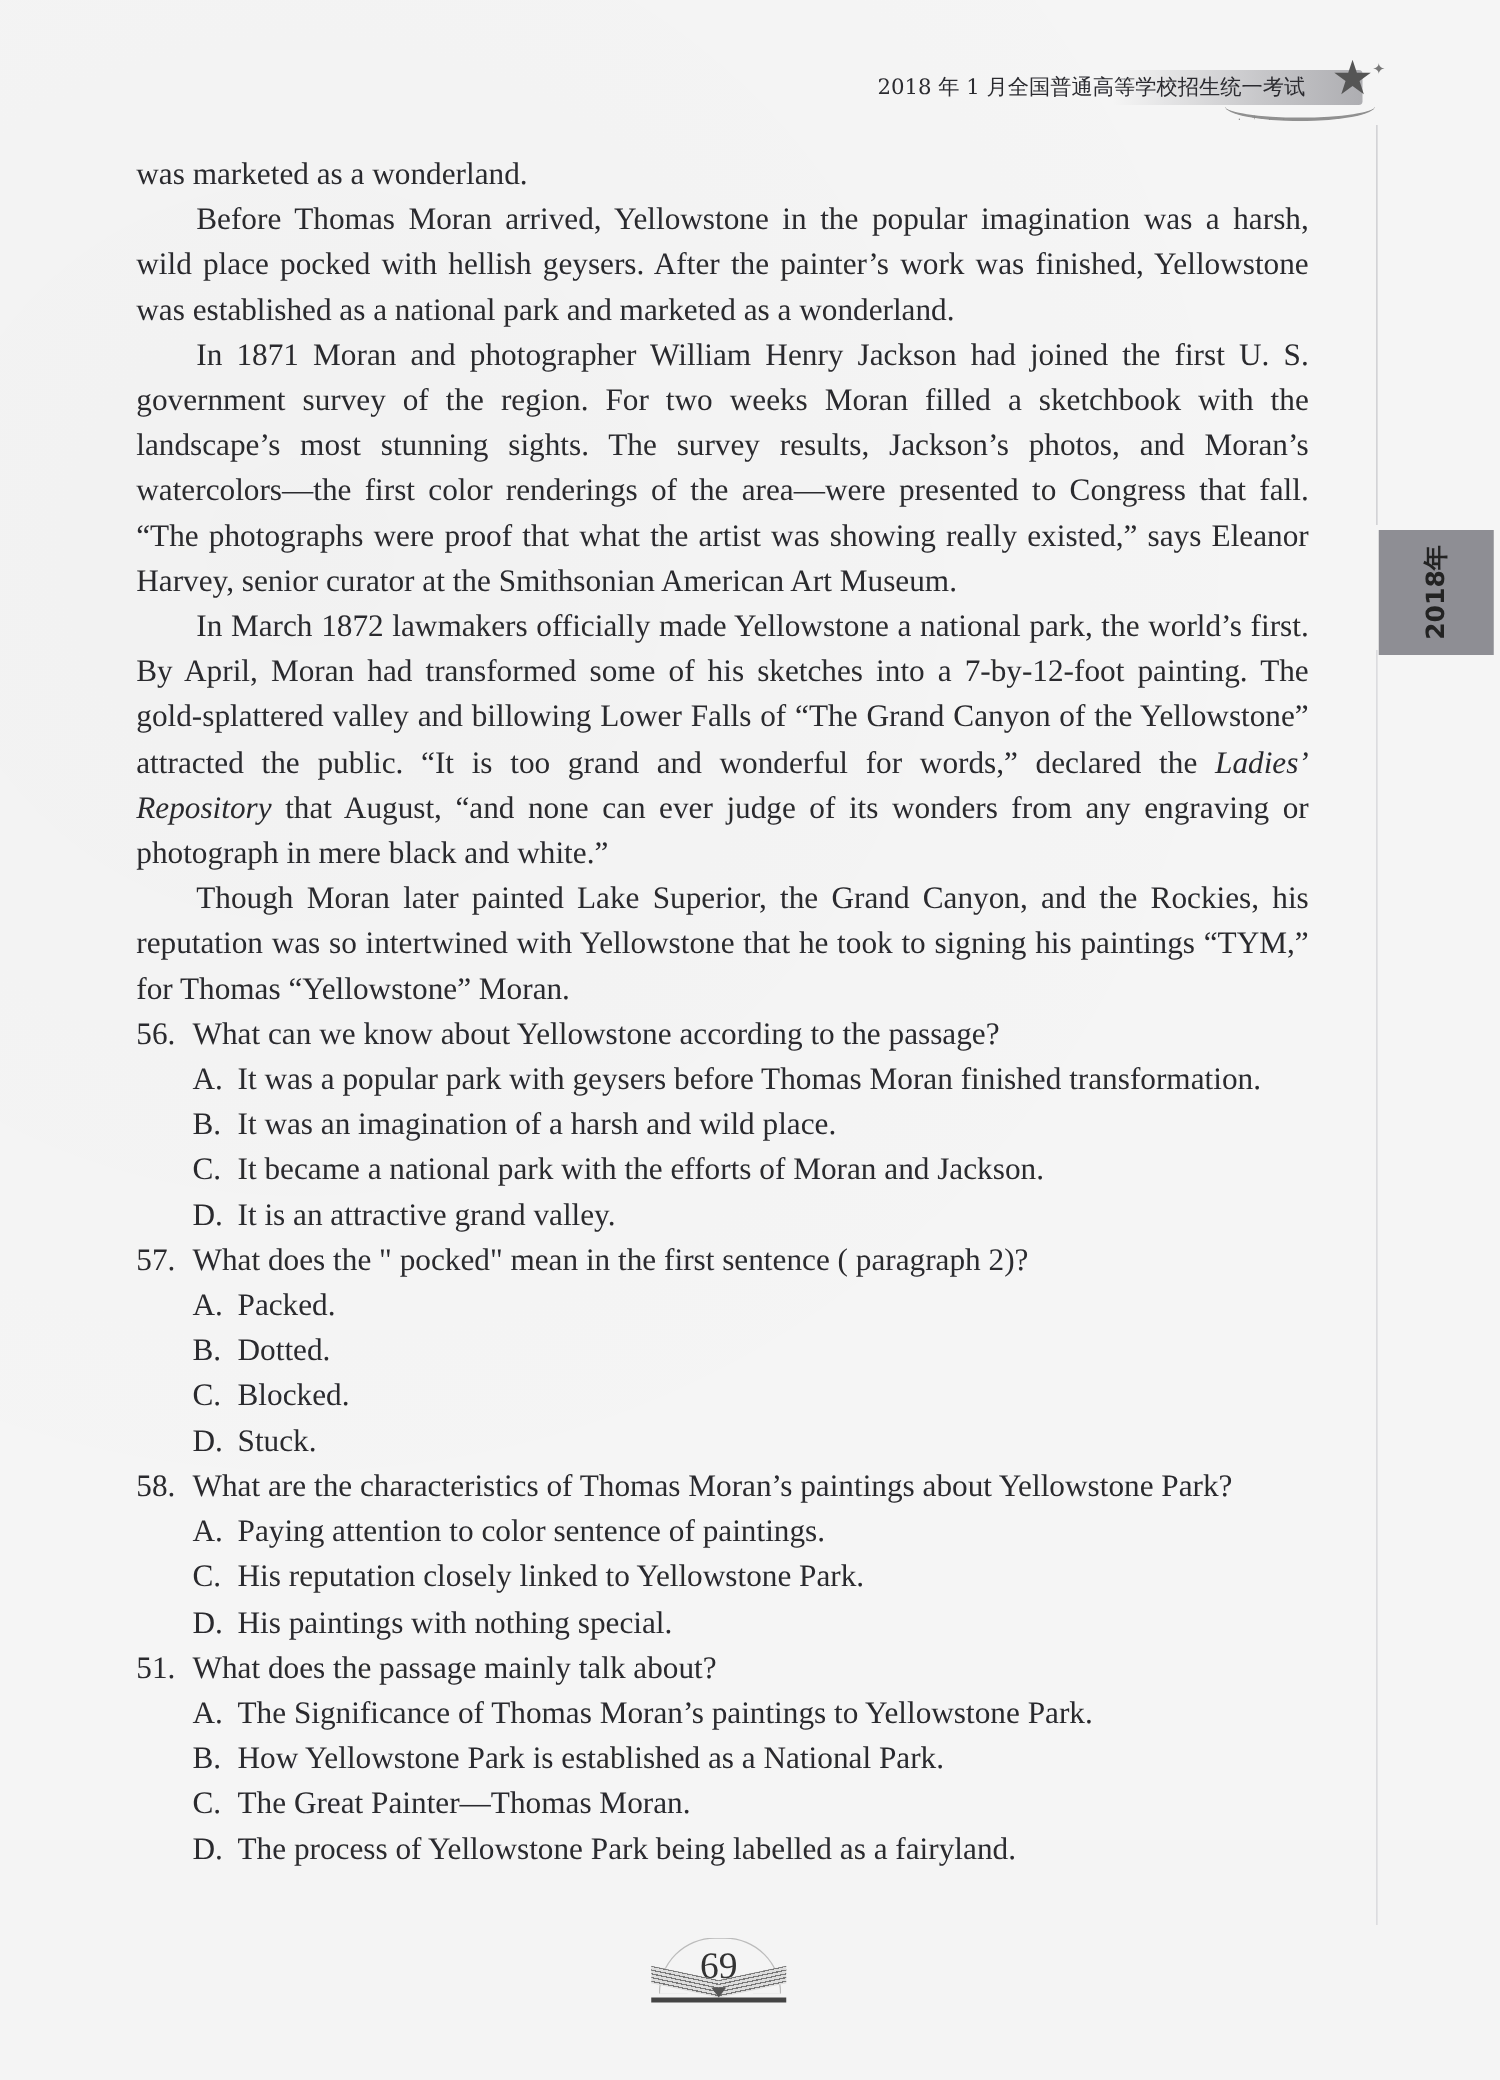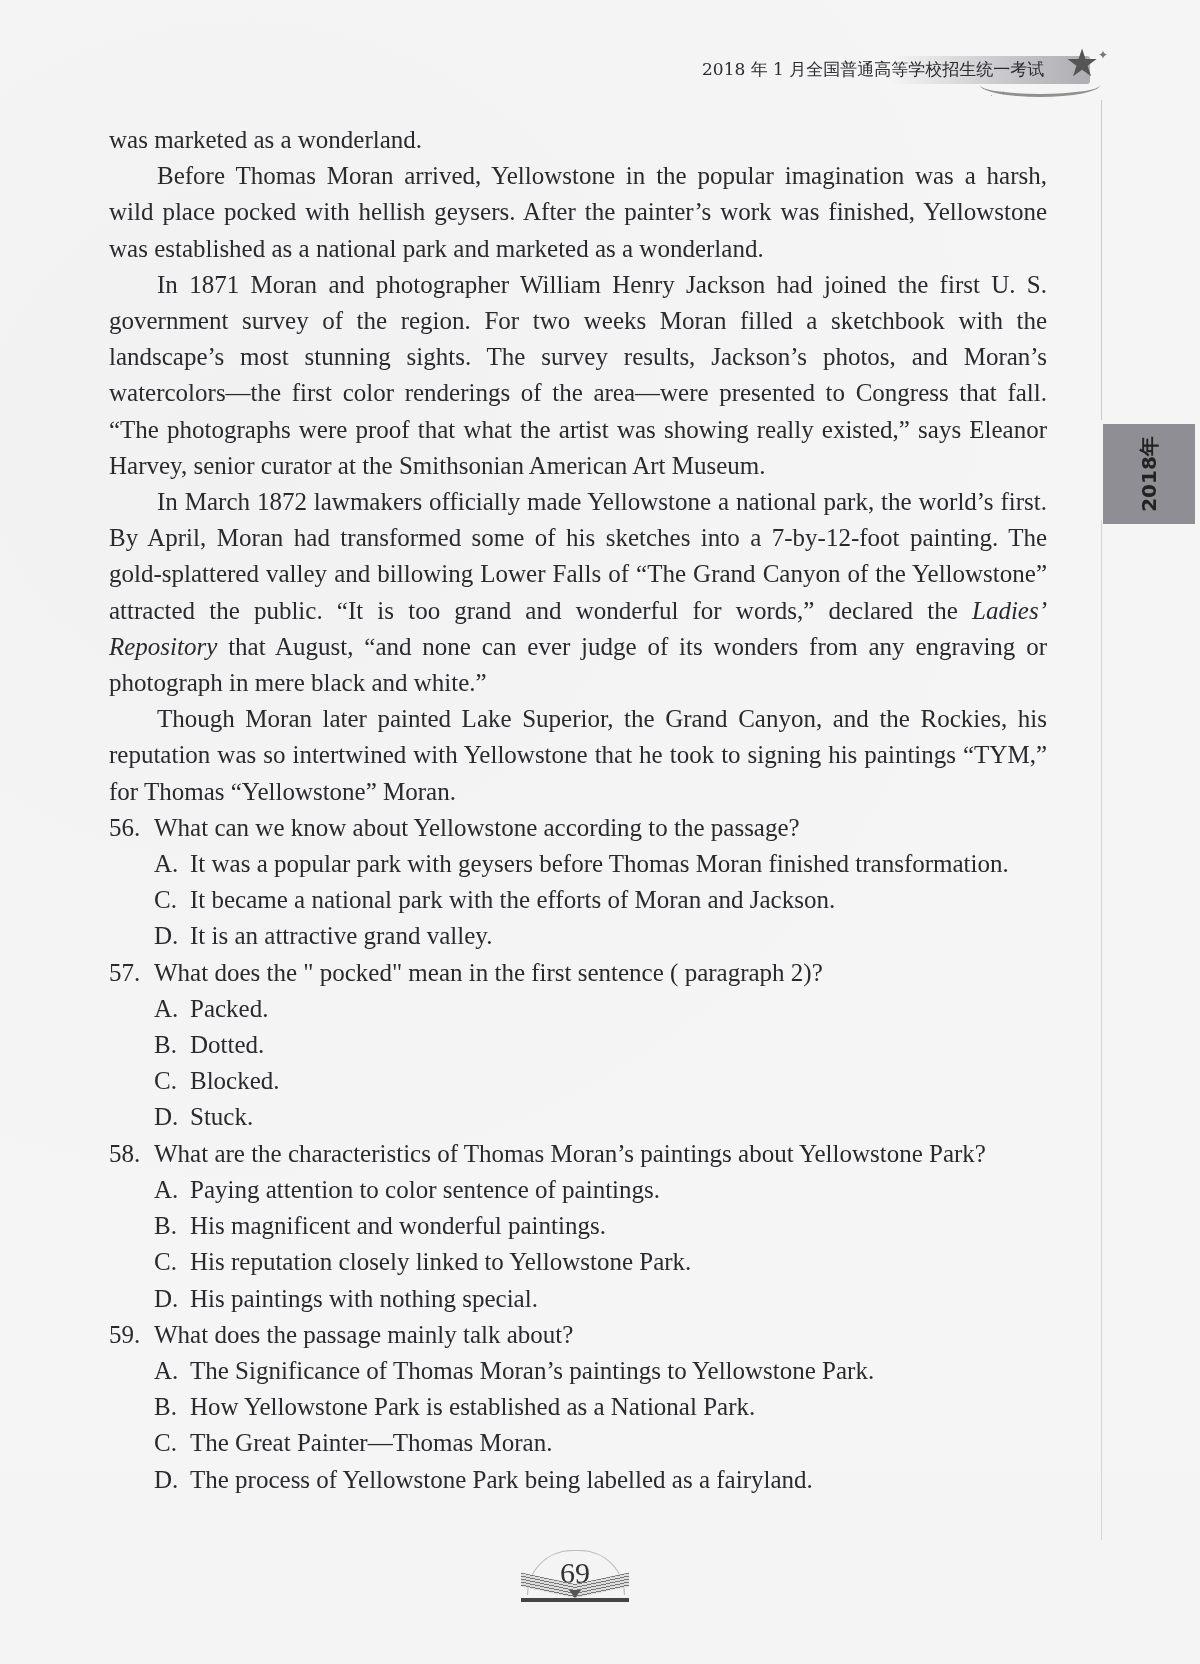--- a/index.html
+++ b/index.html
@@ -241,42 +241,42 @@
       <p class="p">was marketed as a wonderland.</p>
       <p class="p indent">Before Thomas Moran arrived, Yellowstone in the popular imagination was a harsh, wild place pocked with hellish geysers. After the painter’s work was finished, Yellowstone was established as a national park and marketed as a wonderland.</p>
       <p class="p indent">In 1871 Moran and photographer William Henry Jackson had joined the first U. S. government survey of the region. For two weeks Moran filled a sketchbook with the landscape’s most stunning sights. The survey results, Jackson’s photos, and Moran’s watercolors—the first color renderings of the area—were presented to Congress that fall. “The photographs were proof that what the artist was showing really existed,” says Eleanor Harvey, senior curator at the Smithsonian American Art Museum.</p>
       <p class="p indent"><span>In March 1872 lawmakers officially made Yellowstone a national park, the world’s first. By April, Moran had transformed some of his sketches into a 7-by-12-foot painting. The gold-splattered valley and billowing Lower Falls of “The Grand Canyon of the Yellowstone” attracted the public. “It is too grand and wonderful for words,” declared the </span><em class="i">Ladies’ Repository</em><span> that August, “and none can ever judge of its wonders from any engraving or photograph in mere black and white.”</span></p>
       <p class="p indent">Though Moran later painted Lake Superior, the Grand Canyon, and the Rockies, his reputation was so intertwined with Yellowstone that he took to signing his paintings “TYM,” for Thomas “Yellowstone” Moran.</p>
     </div>
 
     <div>
       <p class="q"><span class="q-num">56.</span><span>What can we know about Yellowstone according to the passage?</span></p>
       <p class="opt"><span class="opt-letter">A.</span><span>It was a popular park with geysers before Thomas Moran finished transformation.</span></p>
+      <p class="opt"><span class="opt-letter">B.</span><span>It was an imagination of a harsh and wild place.</span></p>
       <p class="opt"><span class="opt-letter">C.</span><span>It became a national park with the efforts of Moran and Jackson.</span></p>
       <p class="opt"><span class="opt-letter">D.</span><span>It is an attractive grand valley.</span></p>
     </div>
 
     <div>
       <p class="q"><span class="q-num">57.</span><span>What does the " pocked"  mean in the first sentence ( paragraph 2)?</span></p>
       <p class="opt"><span class="opt-letter">A.</span><span>Packed.</span></p>
       <p class="opt"><span class="opt-letter">B.</span><span>Dotted.</span></p>
       <p class="opt"><span class="opt-letter">C.</span><span>Blocked.</span></p>
       <p class="opt"><span class="opt-letter">D.</span><span>Stuck.</span></p>
     </div>
 
     <div>
       <p class="q"><span class="q-num">58.</span><span>What are the characteristics of Thomas Moran’s paintings about Yellowstone Park?</span></p>
       <p class="opt"><span class="opt-letter">A.</span><span>Paying attention to color sentence of paintings.</span></p>
-      <p class="opt"><span class="opt-letter">B.</span><span>His magnificent and wonderful paintings.</span></p>
       <p class="opt"><span class="opt-letter">C.</span><span>His reputation closely linked to Yellowstone Park.</span></p>
       <p class="opt"><span class="opt-letter">D.</span><span>His paintings with nothing special.</span></p>
     </div>
 
     <div>
-      <p class="q"><span class="q-num">59.</span><span>What does the passage mainly talk about?</span></p>
+      <p class="q"><span class="q-num">51.</span><span>What does the passage mainly talk about?</span></p>
       <p class="opt"><span class="opt-letter">A.</span><span>The Significance of Thomas Moran’s paintings to Yellowstone Park.</span></p>
       <p class="opt"><span class="opt-letter">B.</span><span>How Yellowstone Park is established as a National Park.</span></p>
       <p class="opt"><span class="opt-letter">C.</span><span>The Great Painter—Thomas Moran.</span></p>
       <p class="opt"><span class="opt-letter">D.</span><span>The process of Yellowstone Park being labelled as a fairyland.</span></p>
     </div>
 
   </div>
 
   <div class="footer">
     <div class="footer-arc"></div>

